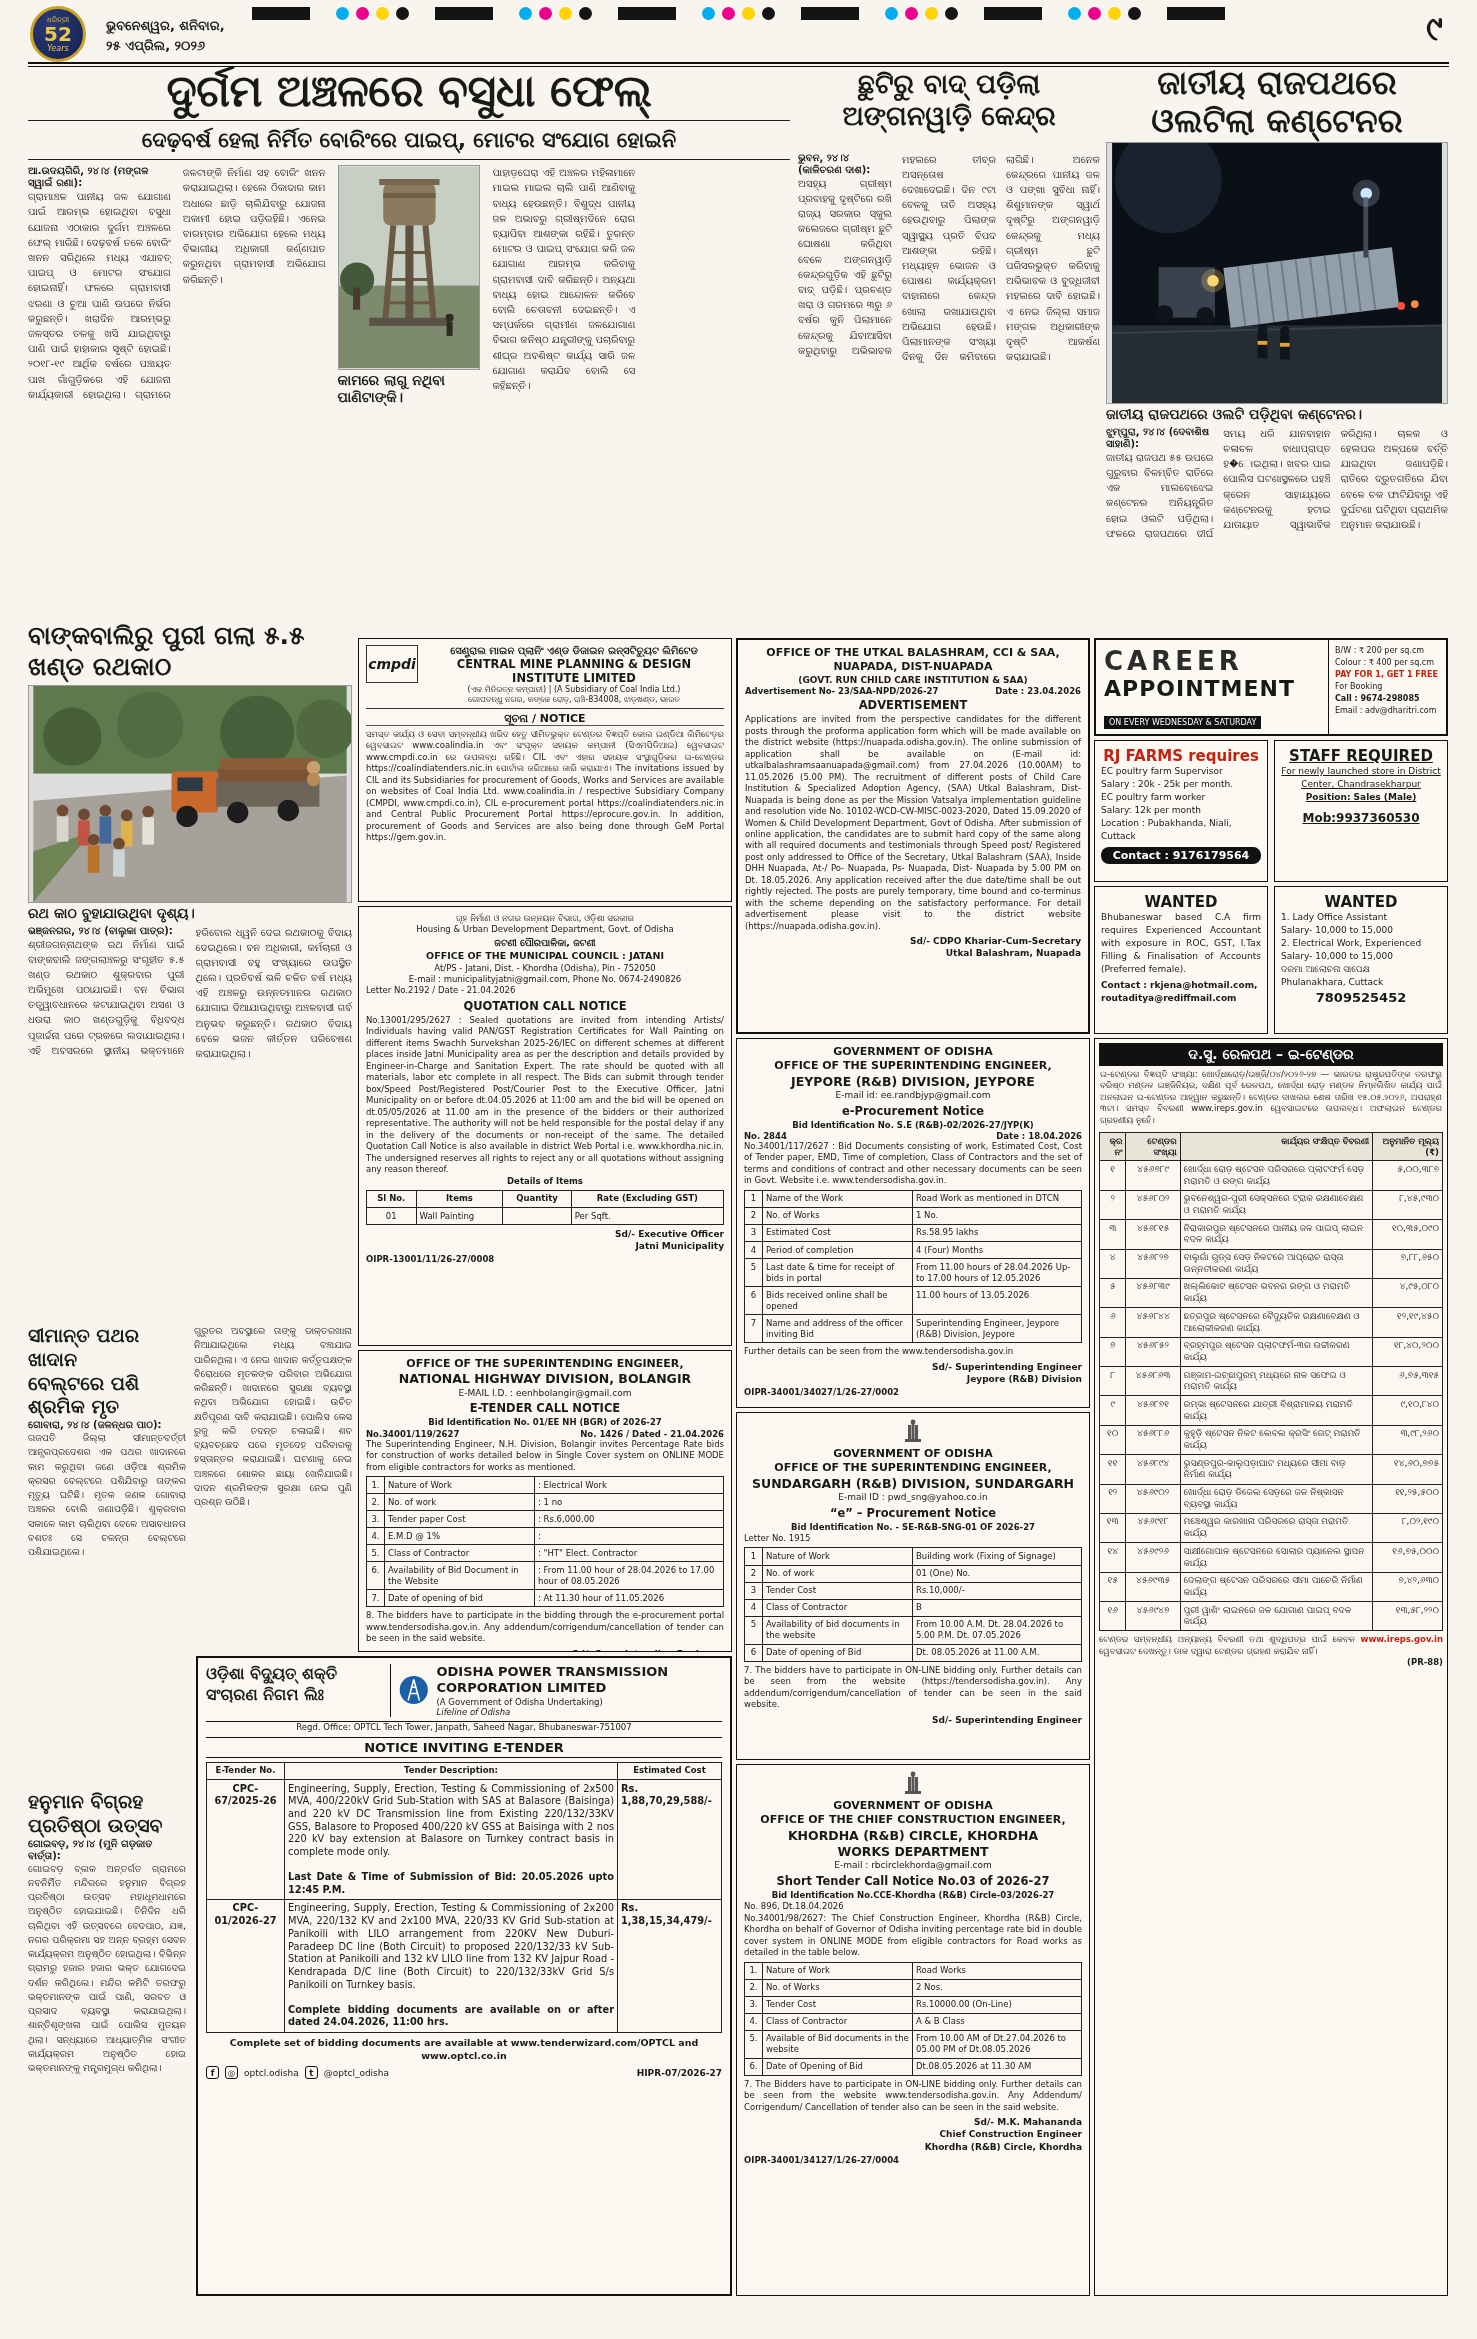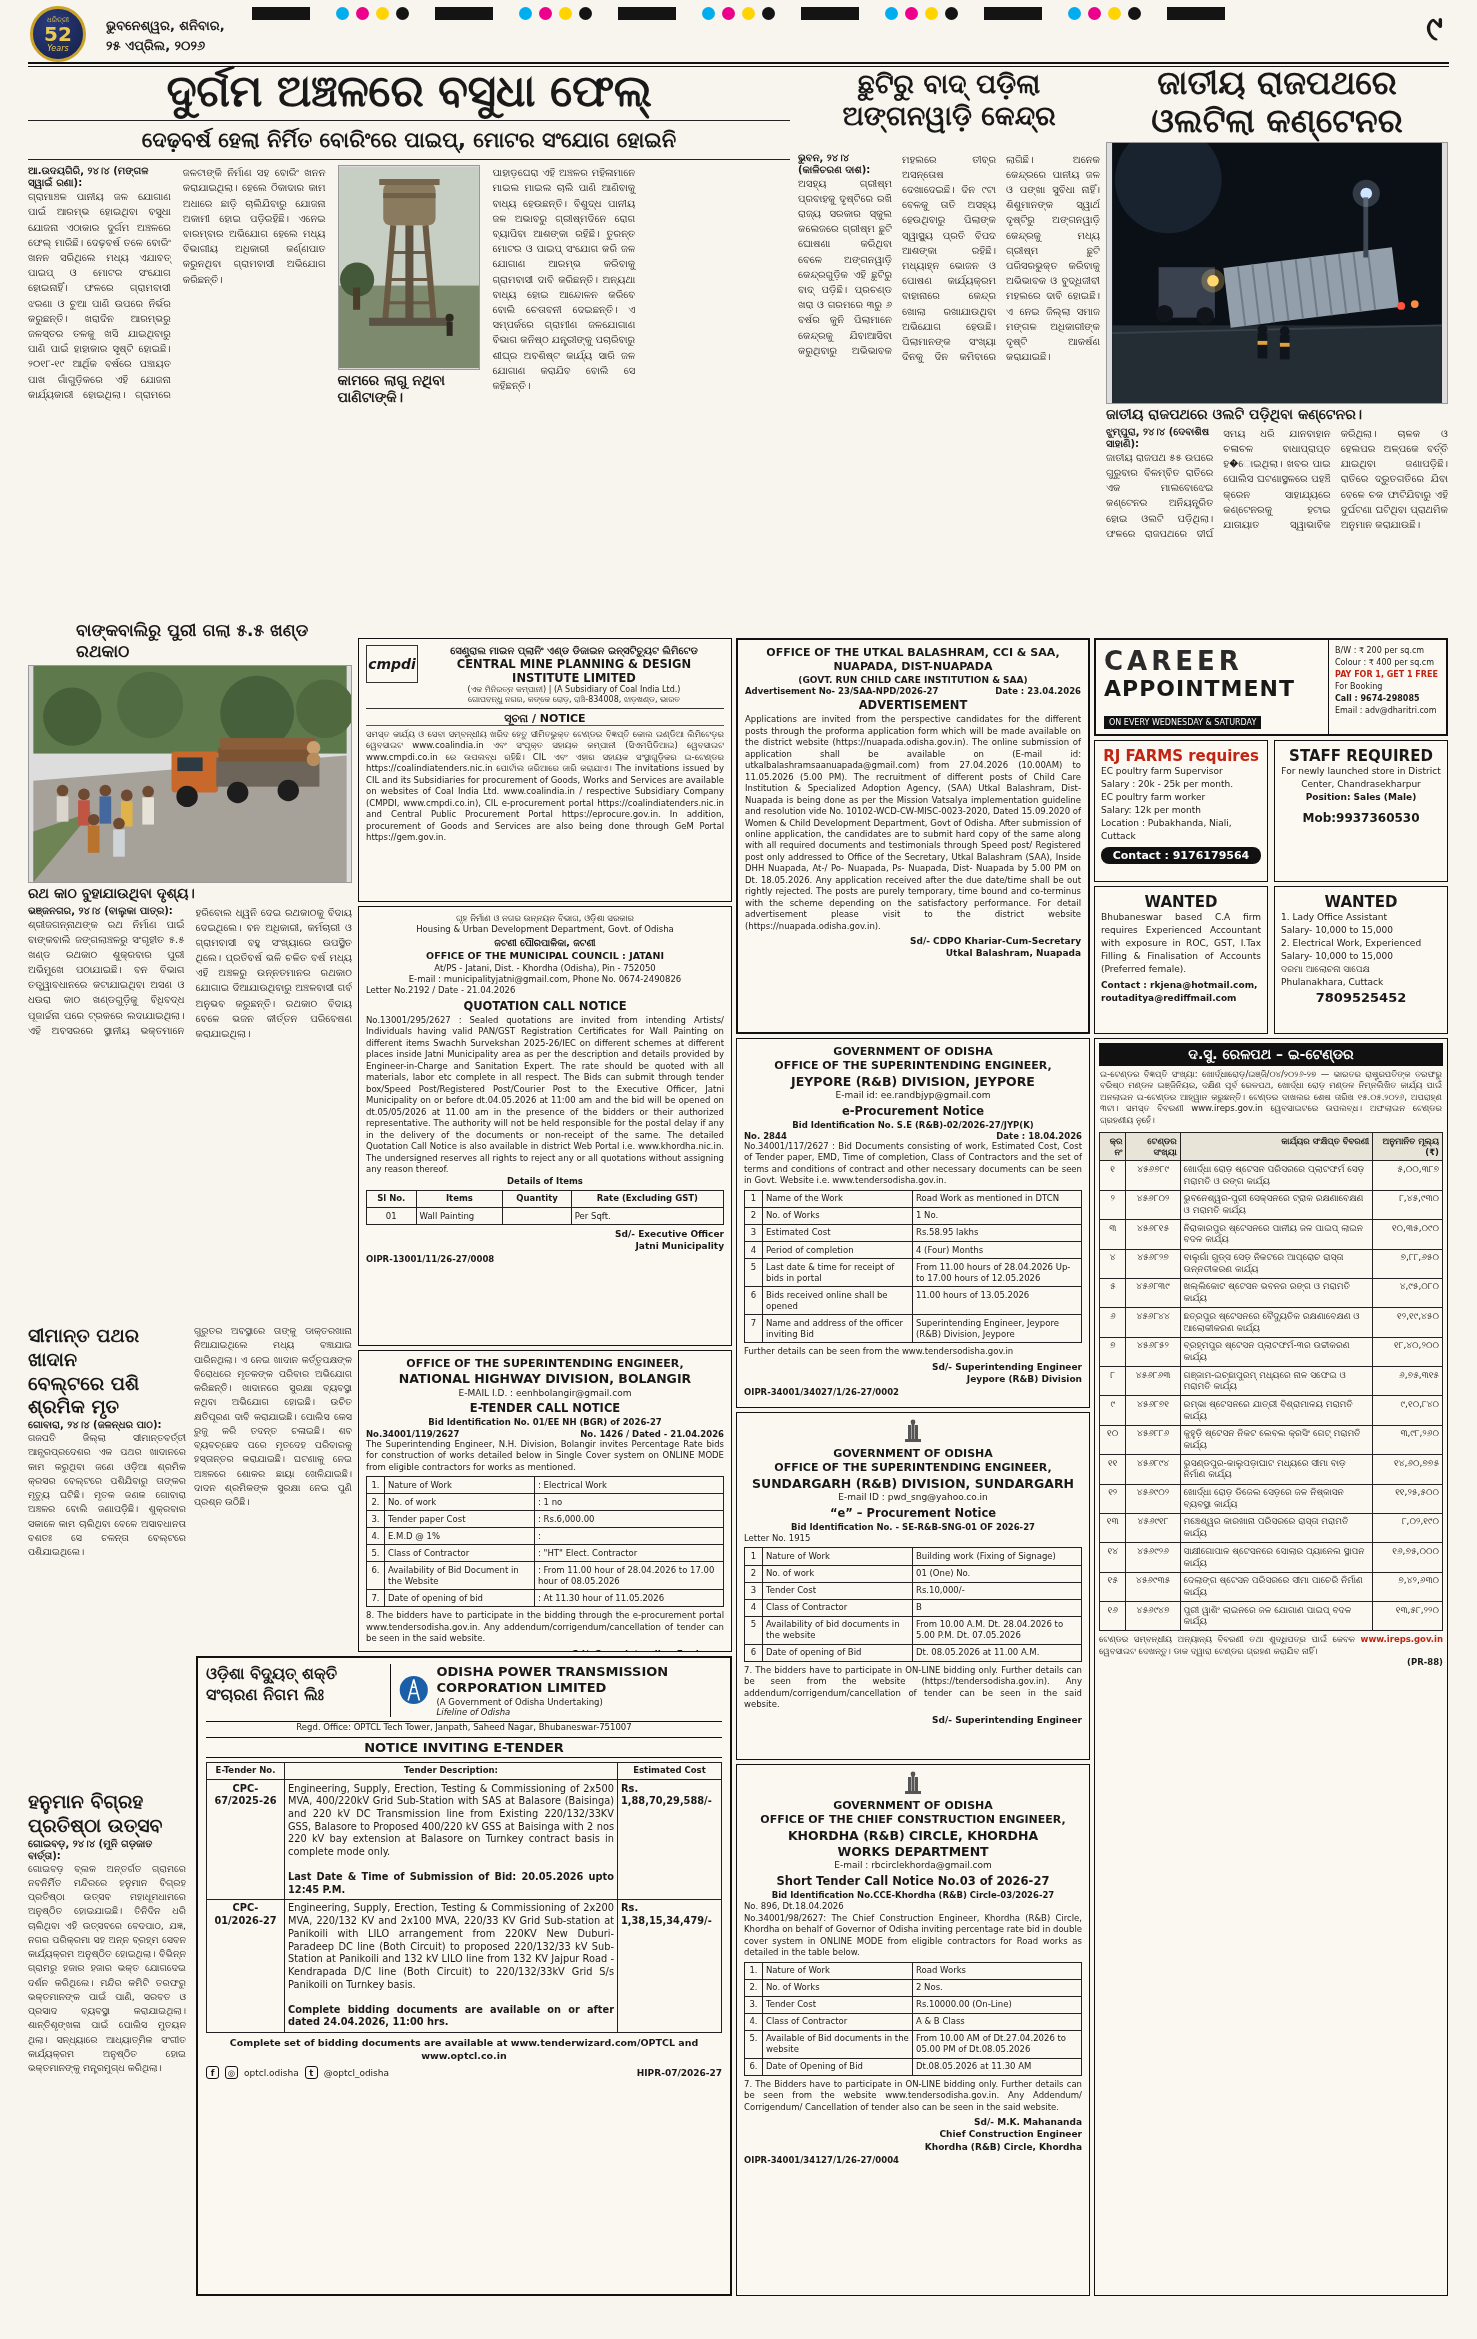--- a/index.html
+++ b/index.html
@@ -44,21 +44,21 @@
 
   #anganwadi { left:798px; top:68px; width:302px; height:546px; }
   #anganwadi h2 { font-size:27px; line-height:1.18; font-weight:700; text-align:center; }
   #anganwadi .body { height:438px; overflow:hidden; margin-top:20px; }
 
   #container-art { left:1106px; top:64px; width:342px; height:550px; }
   #container-art h2 { font-size:33px; line-height:1.15; font-weight:700; text-align:center; }
   #container-art .body { height:158px; overflow:hidden; margin-top:3px; }
 
   #truck-art { left:28px; top:620px; width:324px; height:702px; }
-  #truck-art h2 { font-size:17px; line-height:1.25; font-weight:700;margin-left:48px; }
+  #truck-art h2 { font-size:25px; line-height:1.25; font-weight:700; }
   #truck-art .body { height:388px; overflow:hidden; margin-top:3px; }
 
   .notice { border:1.5px solid #111; background:#faf8f1; padding:6px 7px; overflow:hidden; }
   #cmpdi { left:358px; top:638px; width:374px; height:264px; }
   .cm-head { display:flex; gap:6px; border-bottom:1px solid #333; padding-bottom:3px; }
   .cm-logo { width:52px; height:38px; border:1.5px solid #333; font-style:italic; font-weight:700;
              font-size:14px; display:flex; align-items:center; justify-content:center; }
   .cm-names { flex:1; text-align:center; }
   .cm-odia { font-size:10px; font-weight:700; }
   .cm-en { font-size:11.5px; font-weight:700; }
@@ -116,21 +116,21 @@
   .car-left { flex:1; padding:6px 8px; }
   .car-l1 { font-size:26px; font-weight:700; letter-spacing:4px; color:#2b2b2b; }
   .car-l2 { font-size:22px; font-weight:700; letter-spacing:1px; }
   .car-tag { background:#111; color:#fff; font-size:8px; padding:2px 5px; display:inline-block;
              margin-top:15px; }
   .car-right { width:118px; border-left:1.5px solid #111; padding:5px 6px; font-size:8px;
                line-height:1.5; }
 
   .smallad { border:1.5px solid #111; background:#fbf9f2; padding:6px; overflow:hidden; }
   #rjfarms { left:1094px; top:740px; width:174px; height:142px; }
-  #staff   { left:1274px; top:740px; width:174px; height:142px; }
+  #staff   { left:1274px; top:740px; width:174px; height:142px;text-decoration:underline; }
   #wanted1 { left:1094px; top:886px; width:174px; height:148px; }
   #wanted2 { left:1274px; top:886px; width:174px; height:148px; }
   .ad-title { font-size:15px; font-weight:700; text-align:center; }
   .ad-line { font-size:9px; line-height:1.45; }
   .pill { background:#111; color:#fff; font-weight:700; font-size:11px; text-align:center;
           border-radius:8px; padding:2px 4px; margin-top:4px; }
 
   #railway { left:1094px; top:1038px; width:354px; height:1258px; border:1.5px solid #111;
              background:#faf8f1; padding:4px; overflow:hidden; }
   .rw-title { background:#111; color:#fff; font-weight:700; font-size:14px; text-align:center;

